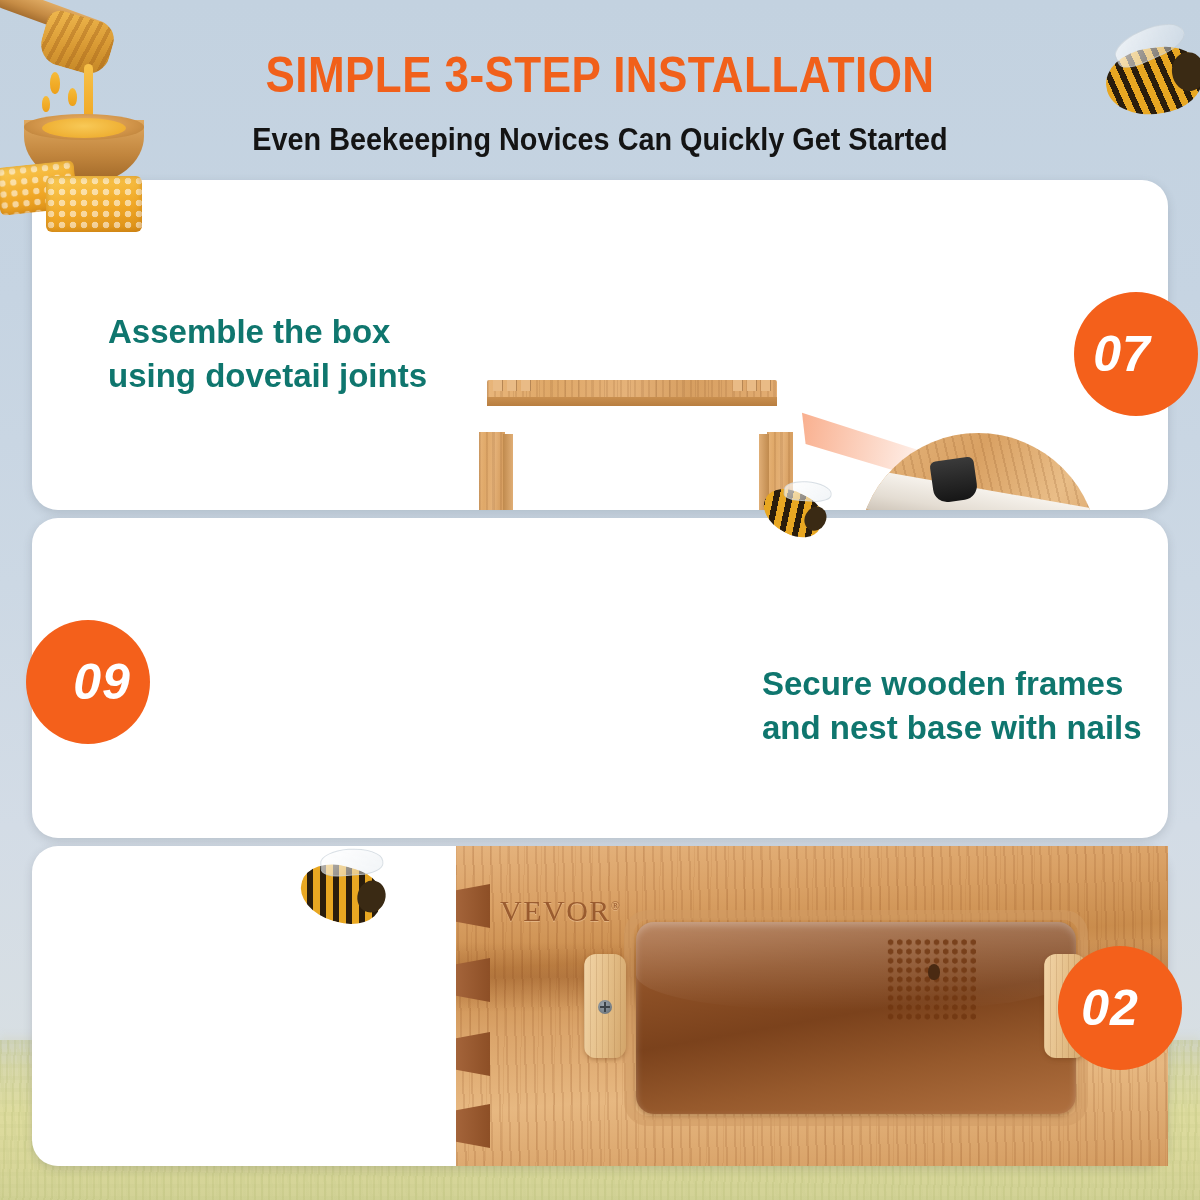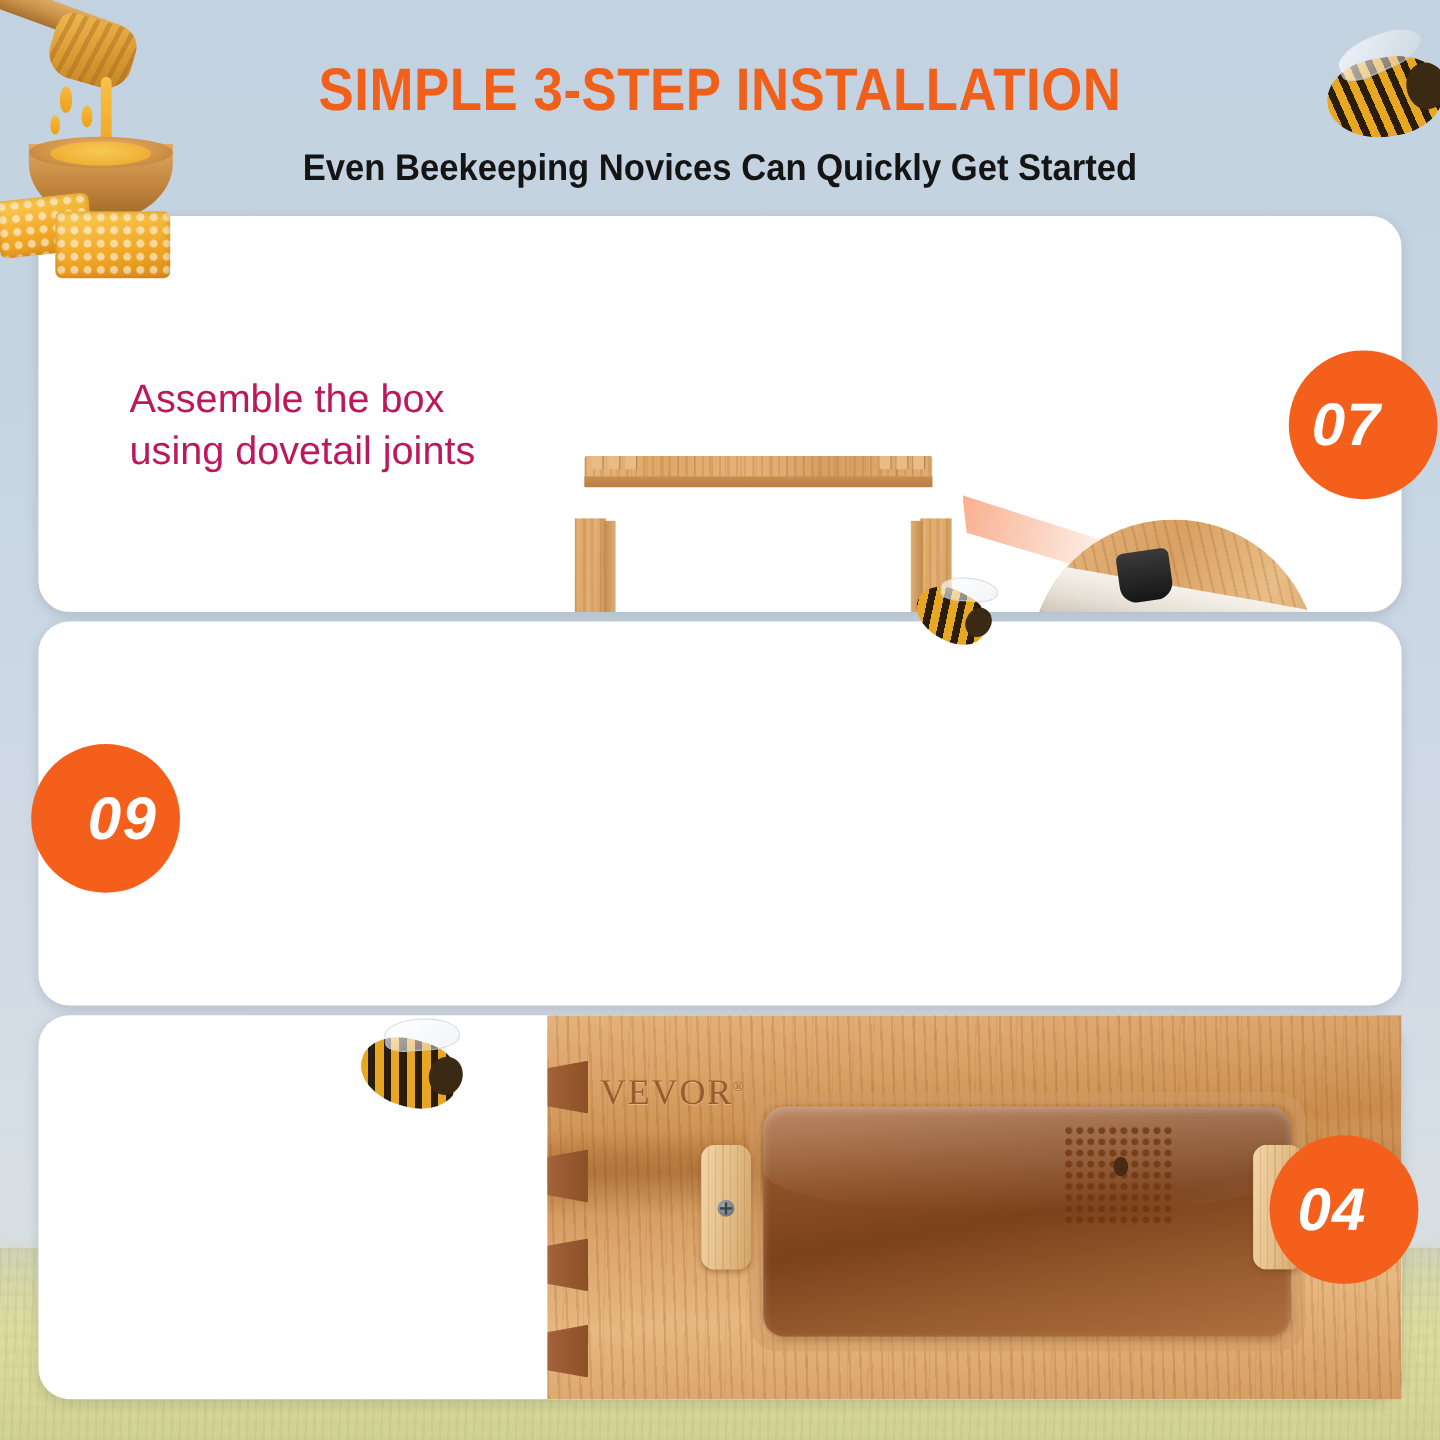--- a/index.html
+++ b/index.html
@@ -51,22 +51,22 @@
   
   .card{
     position:absolute;background:#ffffff;border-radius:26px;overflow:hidden;
     box-shadow:0 3px 10px rgba(60,70,85,.18);
   }
   #card1{left:32px;top:180px;width:1136px;height:330px;}
   #card2{left:32px;top:518px;width:1136px;height:320px;}
   #card3{left:32px;top:846px;width:1136px;height:320px;}
 
   .step-text{
-    position:absolute;font-size:33px;line-height:1.34;color:#be185d;
-    white-space:pre-line;font-weight:normal;
+    position:absolute;font-size:33px;line-height:1.34;color:#0f766e;
+    white-space:pre-line;font-weight:bold;
   }
   #t1{left:108px;top:310px;text-align:left;}
   #t2{left:762px;top:662px;text-align:left;}
   #t3{left:78px;top:984px;text-align:left;}
 
   
   .badge{
     position:absolute;width:124px;height:124px;border-radius:50%;
     background:#F4601B;color:#fff;
     display:flex;align-items:center;justify-content:center;
@@ -268,20 +268,22 @@
     
     
     
     
 
     
 
     
   </div>
 
+  <div class="step-text" id="t2">Secure wooden frames
+and nest base with nails</div>
   <div class="badge" id="b2">
     <span class="num">09</span>
   </div>
 
   <div class="card" id="card3"></div>
 
   <div class="board">
     <div class="board-wood"></div>
     <div class="board-dark-band"></div>
 
@@ -306,21 +308,21 @@
     <div class="cleat" id="cleatR">
       <div class="screw" style="left:14px;top:46px"></div>
     </div>
   </div>
 
   <div class="vevor">
     <span>VEVOR</span><sup>®</sup>
   </div>
 
   <div class="badge" id="b3">
-    <span class="num">04</span>
+    <span class="num">02</span>
   </div>
 
   <div class="honey-art">
     <div class="dipper-handle"></div>
     <div class="dipper-head"></div>
     <div class="honey-stream"></div>
     <div class="drip" style="left:52px;top:76px;width:10px;height:22px"></div>
     <div class="drip" style="left:70px;top:92px;width:9px;height:18px"></div>
     <div class="drip" style="left:44px;top:100px;width:8px;height:16px"></div>
     <div class="bowl"></div>

